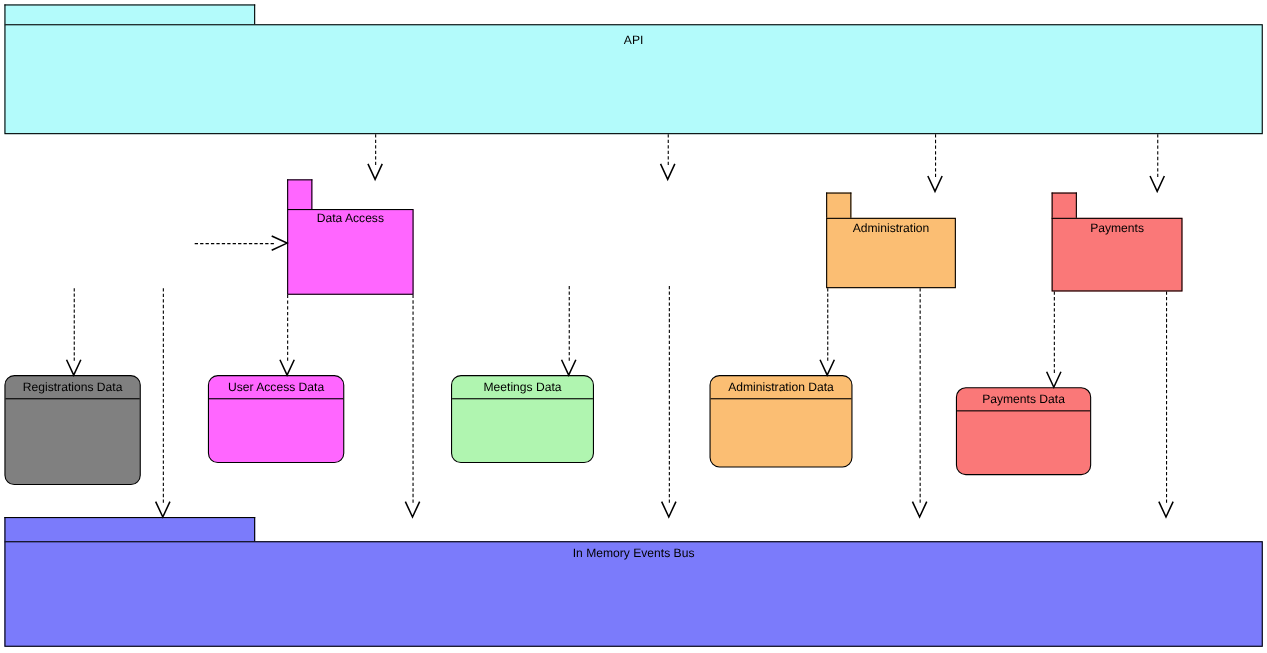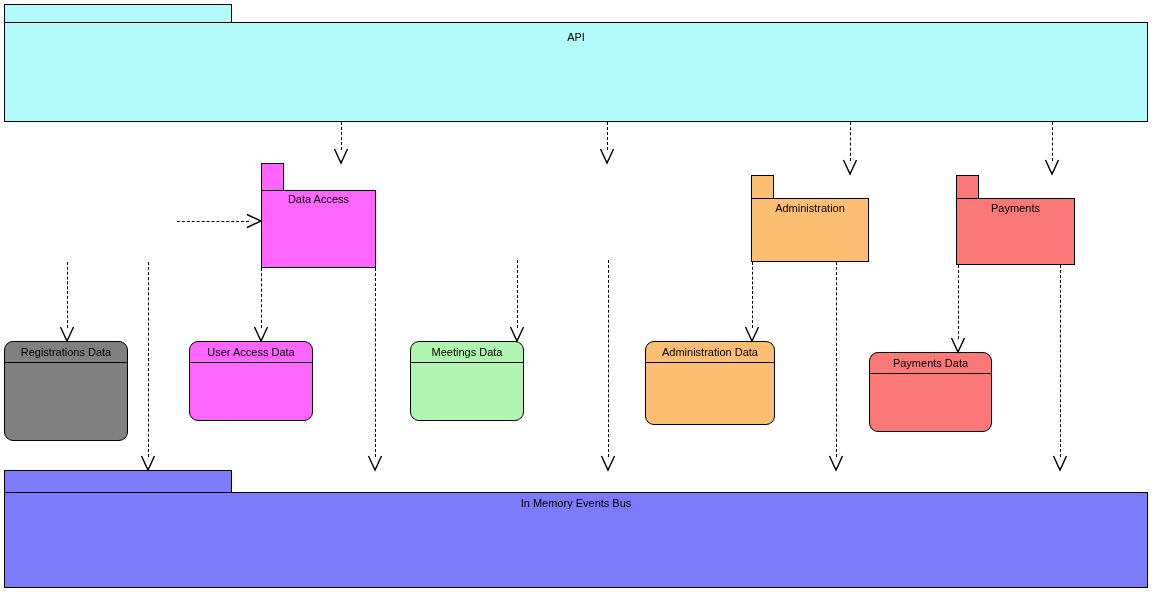--- a/index.html
+++ b/index.html
@@ -159,21 +159,21 @@
       <span class="datanode-title">Registrations Data</span>
     </div>
   </div>
 
   <div class="datanode" id="node-user-access-data" style="left: 178px; top: 341px; width: 124px; height: 80px; background: rgb(255, 102, 255); margin-left: 11px;">
     <div class="datanode-head">
       <span class="datanode-title">User Access Data</span>
     </div>
   </div>
 
-  <div class="datanode" id="node-meetings-data" style="left: 410px; top: 341px; width: 114px; height: 80px; background: rgb(176, 245, 176);">
+  <div class="datanode" id="node-meetings-data" style="left: 410px; top: 341px; width: 130px; height: 80px; background: rgb(176, 245, 176);">
     <div class="datanode-head">
       <span class="datanode-title">Meetings Data</span>
     </div>
   </div>
 
   <div class="datanode" id="node-administration-data" style="left: 645px; top: 341px; width: 130px; height: 84px; background: rgb(251, 190, 115);">
     <div class="datanode-head">
       <span class="datanode-title">Administration Data</span>
     </div>
   </div>

